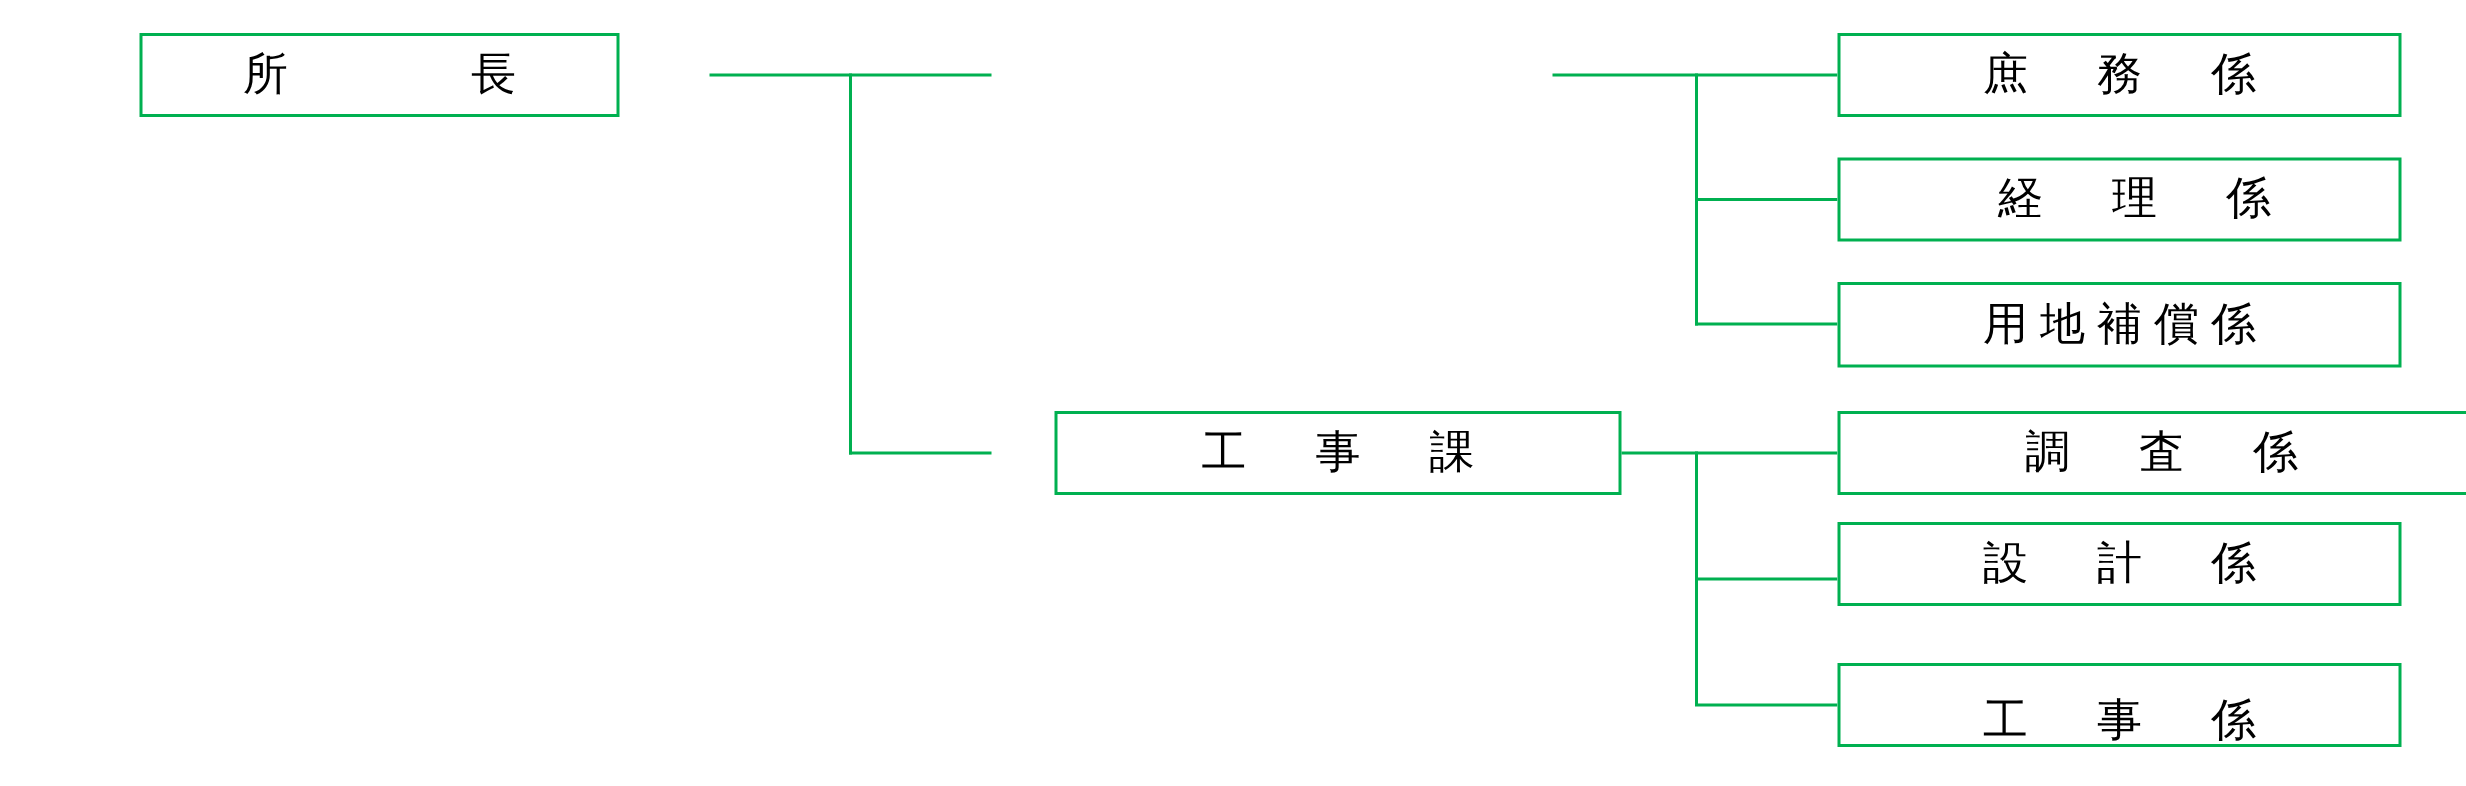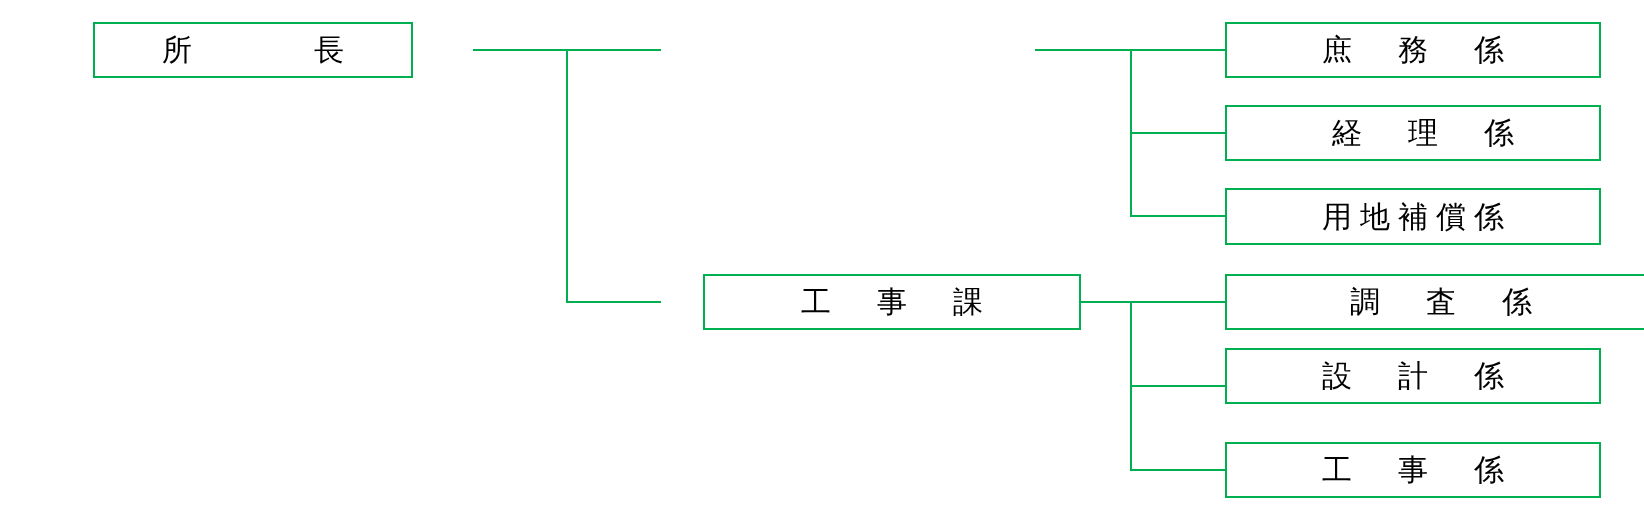--- a/index.html
+++ b/index.html
@@ -35,21 +35,21 @@
 
   
   .n-director             { left:  93px; top:  22px; width: 320px; height: 56px; }
   .n-general-affairs-sec  { left: 659px; top:  22px; width: 378px; height: 56px; }
   .n-construction-sec     { left: 659px; top: 274px; width: 378px; height: 56px; margin-left: 44px; }
   .n-general-affairs-unit { left: 1225px; top:  22px; width: 376px; height: 56px; text-align: right; }
   .n-accounting-unit      { left: 1225px; top: 105px; width: 376px; height: 56px; padding-left: 20px; }
   .n-land-comp-unit       { left: 1225px; top: 188px; width: 376px; height: 57px; }
   .n-survey-unit          { left: 1225px; top: 274px; width: 432px; height: 56px; }
   .n-design-unit          { left: 1225px; top: 348px; width: 376px; height: 56px; }
-  .n-construction-unit    { left: 1225px; top: 442px; width: 376px; height: 56px; }
+  .n-construction-unit    { left: 1225px; top: 442px; width: 376px; height: 56px; align-items: flex-end; }
 
   
   .l-dir-h        { left: 473px;  top: 49px;  width: 188px; }
   .l-dir-v        { left: 566px;  top: 49px;  height: 254px; }
   .l-kojika-h     { left: 566px;  top: 301px; width: 95px; }
   .l-shomu-out-h  { left: 1035px; top: 49px;  width: 190px; }
   .l-shomu-v      { left: 1130px; top: 49px;  height: 168px; }
   .l-keiri-h      { left: 1130px; top: 132px; width: 95px; }
   .l-yochi-h      { left: 1130px; top: 215px; width: 95px; }
   .l-koji-out-h   { left: 1035px; top: 301px; width: 190px; }

